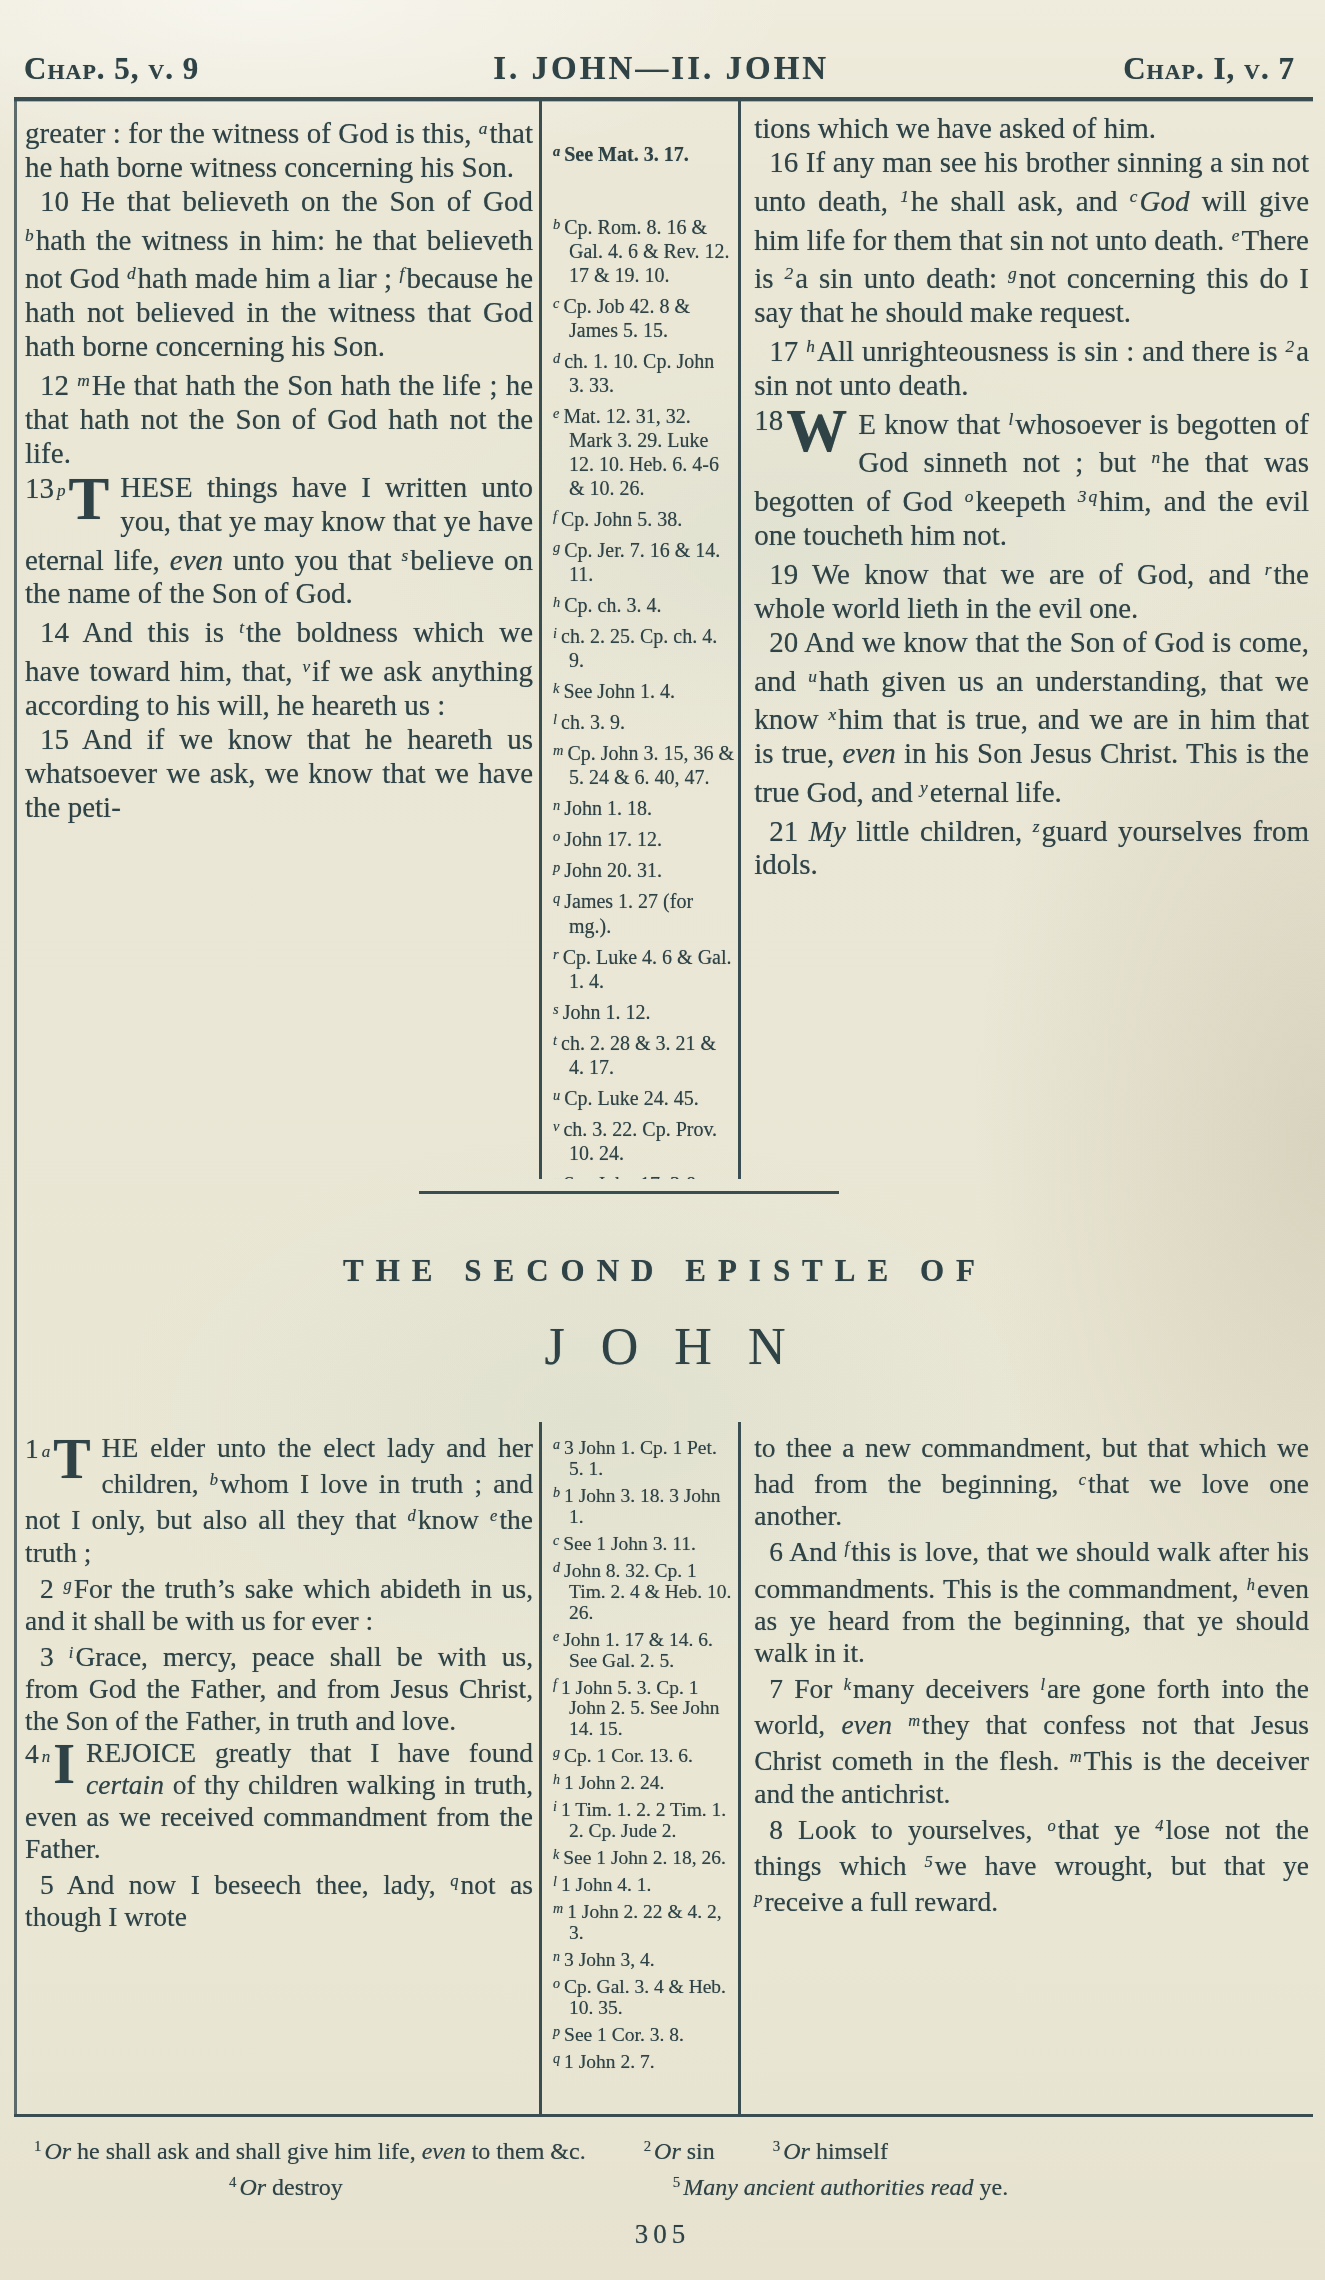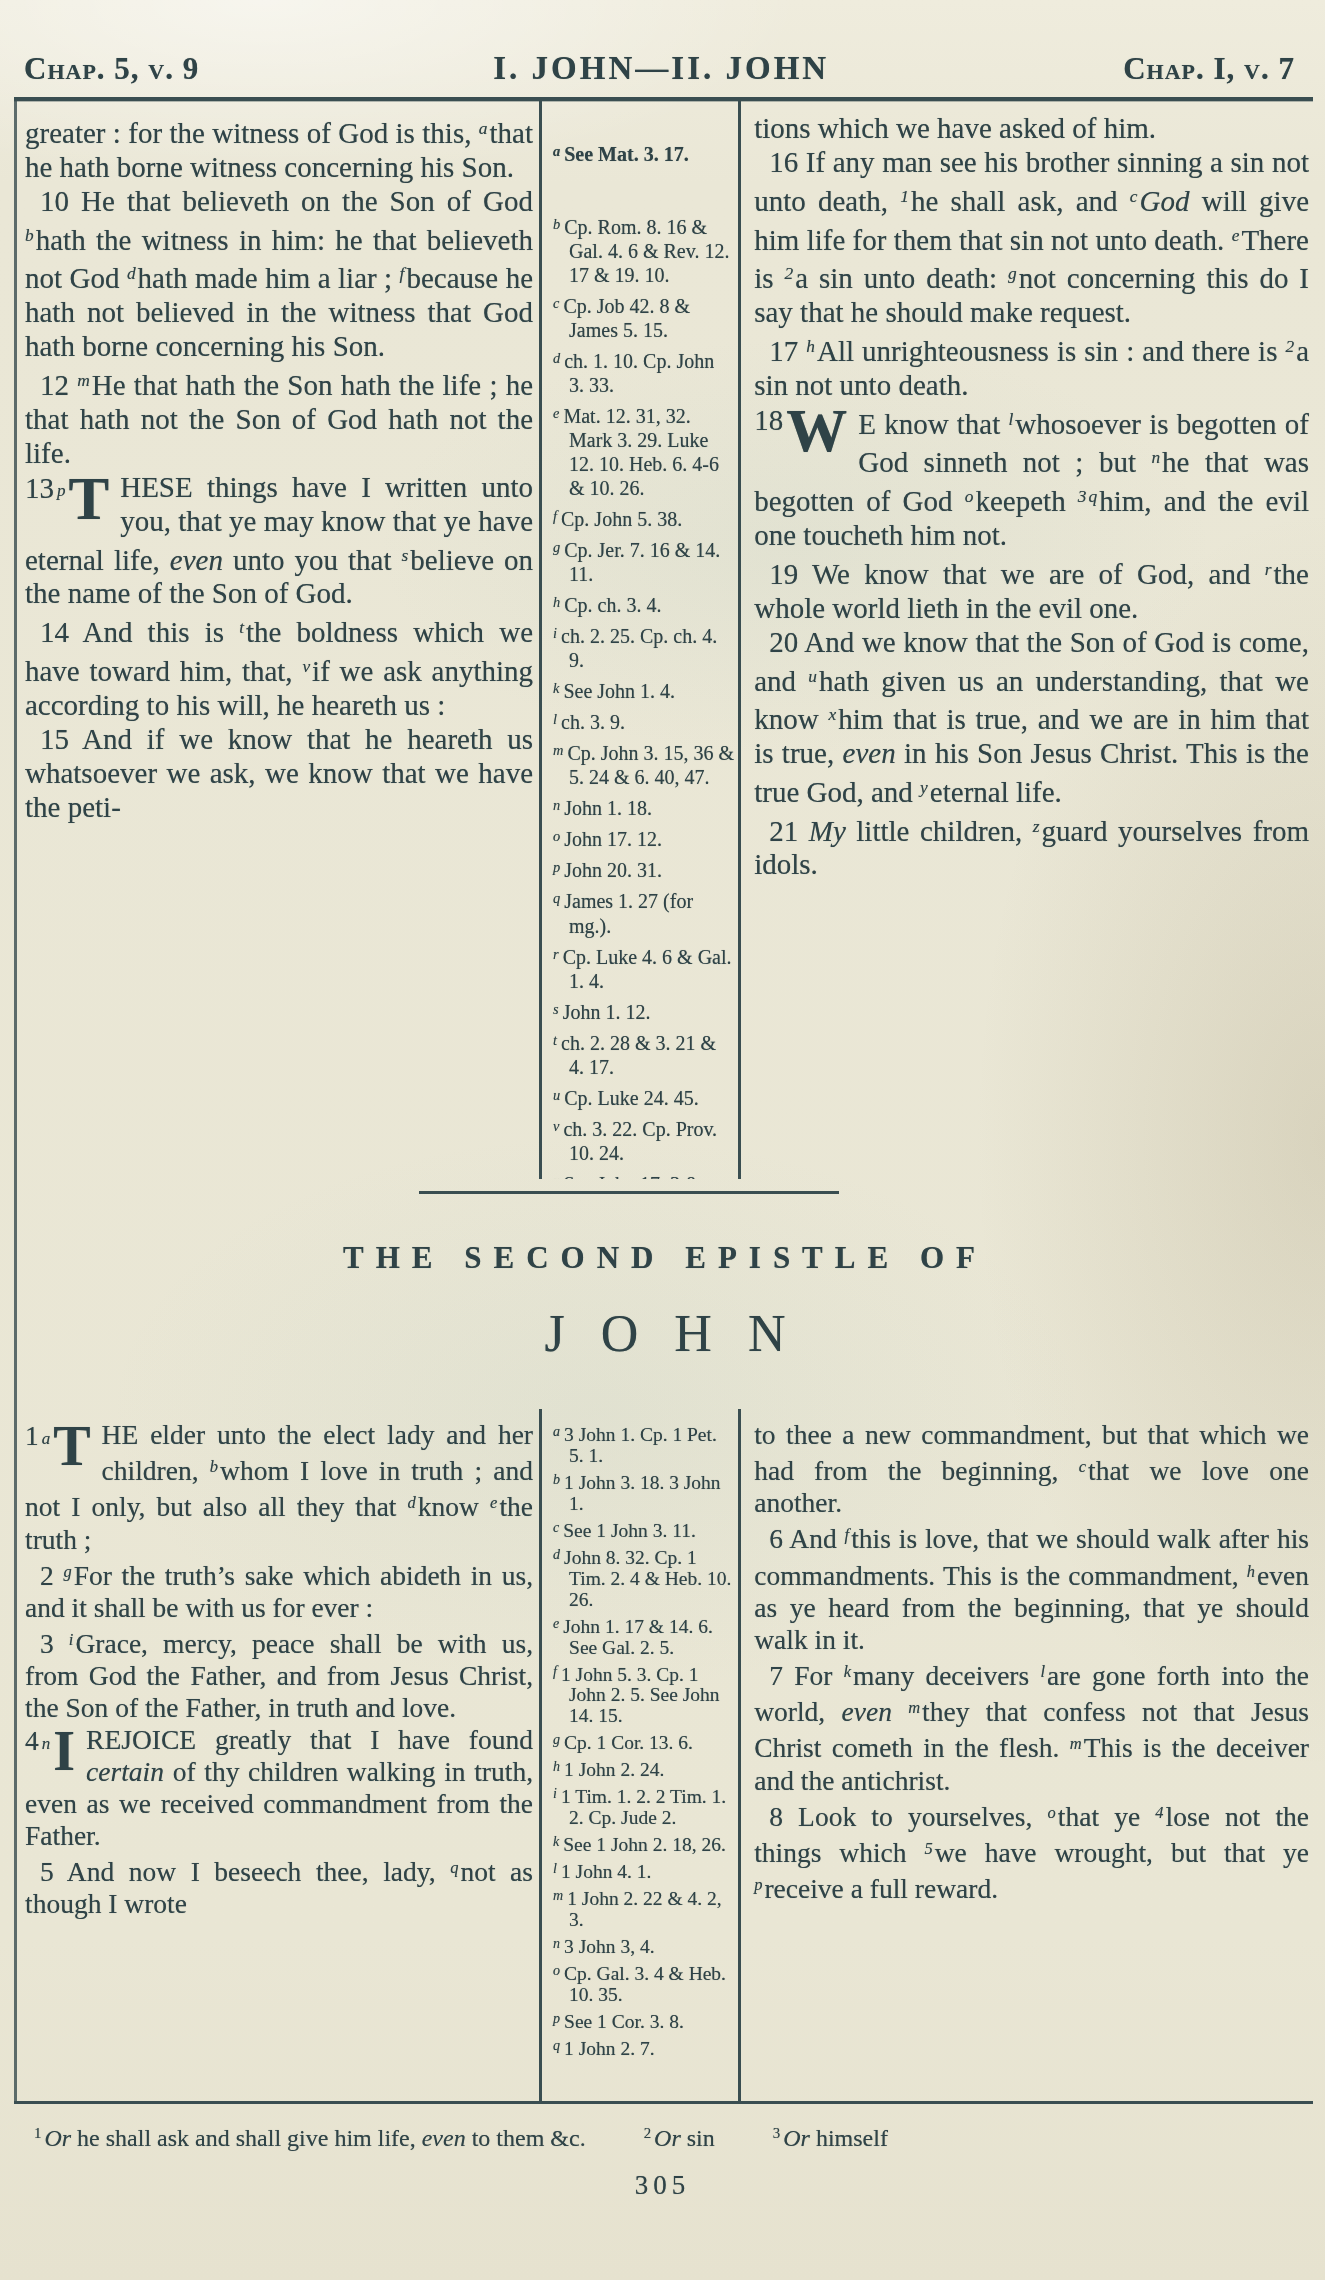--- a/index.html
+++ b/index.html
@@ -49,21 +49,21 @@
   
   .col-refs{font-size:20px;}
   .ref{padding-left:16px;text-indent:-16px;text-align:left;}
   .s1 .ref{line-height:24px;margin-bottom:4px;}
   .s2 .ref{line-height:21px;margin-bottom:3px;font-size:19.5px;}
   .s1 .ref:first-child{margin-top:26px;margin-bottom:46px;font-weight:bold;}
   .ref-l{font-style:italic;font-size:0.72em;vertical-align:0.35em;margin-right:4px;}
   
   .divider{width:420px;border-top:3px solid #3a4e51;margin-top:12px;margin-left:31%;}
   .epistle-head{text-align:center;}
-  .kicker{margin-top:46px;font-size:31px;font-weight:600;letter-spacing:12px;}
+  .kicker{margin-top:59px;font-size:31px;font-weight:600;letter-spacing:12px;}
   .bookname{margin-top:28px;margin-bottom:46px;font-size:52px;font-weight:400;letter-spacing:36px;text-indent:36px;}
   
   .foot-rule{border-top:3px solid #3a4e51;margin:0 12px 0 14px;}
   .footnotes{padding:14px 28px 0 34px;font-size:24px;line-height:31px;}
   .fn-line1{display:flex;gap:58px;}
   .fn-line2{display:flex;gap:330px;margin-left:195px;}
   .fn-item{white-space:nowrap;}
   .fn-item .r-s{font-style:normal;font-size:0.62em;vertical-align:0.55em;margin-right:3px;}
   .page-num{text-align:center;margin-top:16px;font-size:27px;letter-spacing:5px;}
 </style>
@@ -184,17 +184,21 @@
   </div>
 
   <div class="foot-rule"></div>
 
   <div class="footnotes fn">
     <div class="fn-line1">
         <span class="fn-item"><span class="r-s">1</span><span class="r-i">Or</span><span class="r-t"> he shall ask and shall give him life, </span><span class="r-i">even</span><span class="r-t"> to them &amp;c.</span></span>
         <span class="fn-item"><span class="r-s">2</span><span class="r-i">Or</span><span class="r-t"> sin</span></span>
         <span class="fn-item"><span class="r-s">3</span><span class="r-i">Or</span><span class="r-t"> himself</span></span>
       </div>
+    <div class="fn-line2">
+        <span class="fn-item"><span class="r-s">4</span><span class="r-i">Or</span><span class="r-t"> destroy</span></span>
+        <span class="fn-item"><span class="r-s">5</span><span class="r-i">Many ancient authorities read</span><span class="r-t"> ye.</span></span>
+      </div>
   </div>
 
   <div class="page-num">305</div>
 
 </div>
 
 </body></html>

